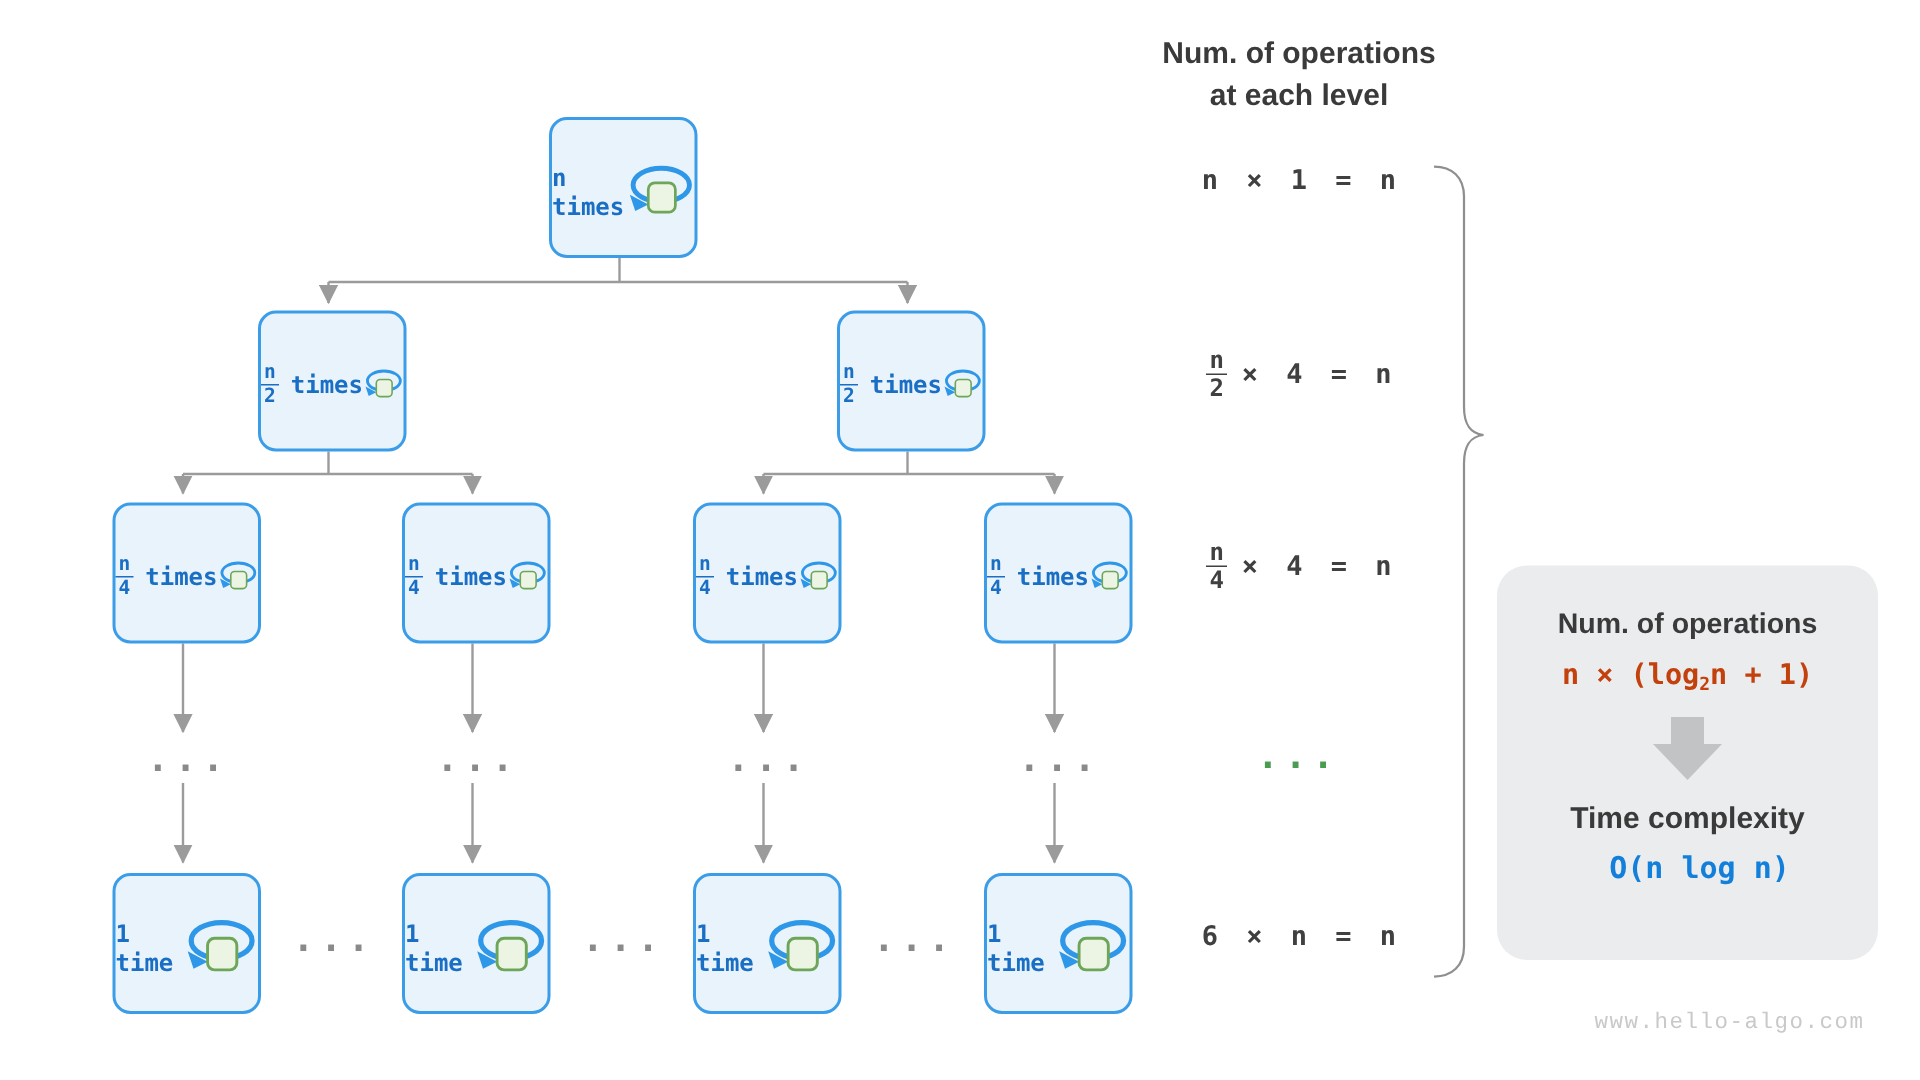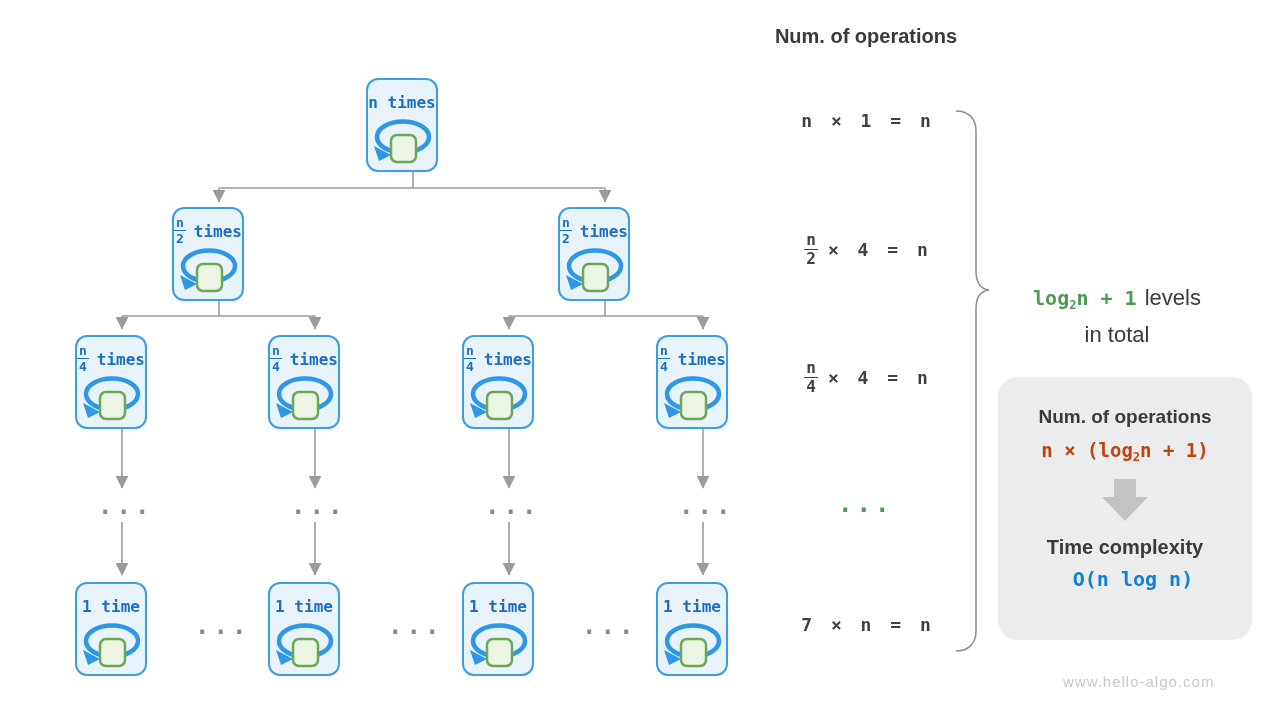--- a/index.html
+++ b/index.html
@@ -1,23 +1,23 @@
 <!DOCTYPE html>
 <html><head>
 <meta charset="utf-8">
 <style>
   html,body{margin:0;padding:0;background:#fff;}
   #canvas{position:relative;width:1280px;height:720px;background:#ffffff;overflow:hidden;
           font-family:"Liberation Sans",sans-serif;}
   svg.overlay{position:absolute;left:0;top:0;pointer-events:none;}
 
   
-  .node{position:absolute;width:72px;height:94px;box-sizing:border-box;
+  .node{position:absolute;width:99px;height:94px;box-sizing:border-box;
         background:#e9f3fb;border:2.5px solid #3b9de8;border-radius:12px;
-        display:flex;flex-direction:column;align-items:center;padding-top:5px;}
+        display:flex;flex-direction:row;align-items:center;padding-top:5px;}
   .node-label{display:flex;align-items:center;justify-content:center;gap:8px;height:34px;
         color:#1a6fc4;font-family:"DejaVu Sans Mono",monospace;font-size:16px;font-weight:bold;}
   .frac{display:inline-flex;flex-direction:column;align-items:center;line-height:1.05;font-size:13px;font-weight:bold;}
   .frac .den{border-top:1.8px solid currentColor;padding:1px 2px 0;}
   .frac .num{padding:0 2px;}
   .loop{width:64px;height:48px;margin-top:-1px;}
 
   
   .dots{position:absolute;font-family:"DejaVu Sans Mono",monospace;font-weight:bold;
         font-size:24px;letter-spacing:4px;color:#8a8a8a;line-height:1;}
@@ -45,21 +45,21 @@
   .infobox .formula2{margin-top:11px;font-family:"DejaVu Sans Mono",monospace;font-weight:bold;
        font-size:19px;color:#c2410c;}
   .barrow{margin:15px auto 0;}
   .barrow .shaft{width:22px;height:18px;background:#c1c3c5;margin:0 auto;}
   .barrow .head{width:0;height:0;border-left:23px solid transparent;border-right:23px solid transparent;
        border-top:24px solid #c1c3c5;margin:0 auto;}
   .infobox .subtitle{margin-top:15px;font-size:20px;font-weight:bold;color:#3a3a3a;}
   .infobox .complexity{margin-top:8px;font-family:"DejaVu Sans Mono",monospace;font-weight:bold;
        font-size:20px;color:#127fdb;padding-left:16px;}
 
-  .watermark{position:absolute;left:1063px;top:673px;font-family:Liberation Sans, sans-serif;
+  .watermark{position:absolute;left:1063px;top:673px;font-family:Liberation Mono, monospace;
        font-size:15px;color:#c9c9c9;letter-spacing:1px;}
 </style>
 </head>
 <body>
 
 <div id="canvas">
 
   <svg width="0" height="0" style="position:absolute" aria-hidden="true">
     <defs>
       <g id="loopicon">
@@ -226,20 +226,21 @@
         <use href="#loopicon"></use>
       </svg>
   </div>
 
   <span class="dots" style="left:195px;top:614px">...</span>
   <span class="dots" style="left:388px;top:614px">...</span>
   <span class="dots" style="left:582px;top:614px">...</span>
 
   <div class="hdr">
     <div>Num. of operations</div>
+    <div>at each level</div>
   </div>
 
   <div class="formula" style="top:110px">
     <span>n × 1 = n</span>
   </div>
 
   <div class="formula" style="top:232px">
     <span class="frac">
         <span class="num">n</span>
         <span class="den">2</span>
@@ -251,29 +252,23 @@
     <span class="frac">
         <span class="num">n</span>
         <span class="den">4</span>
       </span>
     <span>× 4 = n</span>
   </div>
 
   <span class="dots green" style="left:838px;top:492px">...</span>
 
   <div class="formula" style="top:614px">
-    <span>7 × n = n</span>
-  </div>
-
-  <div class="levels-note">
-    <div>
-      <span class="green-math"><span>log</span><sub class="lg">2</sub><span>n + 1</span></span><span class="lbl">levels</span>
-    </div>
-    <div>in total</div>
-  </div>
+    <span>6 × n = n</span>
+  </div>
+
 
   <div class="infobox">
     <div class="title">Num. of operations</div>
     <div class="formula2">
       <span>n × (</span><span>log</span><sub class="lg">2</sub><span>n + 1)</span>
     </div>
     <div class="barrow">
       <div class="shaft"></div>
         <div class="head"></div>
     </div>

